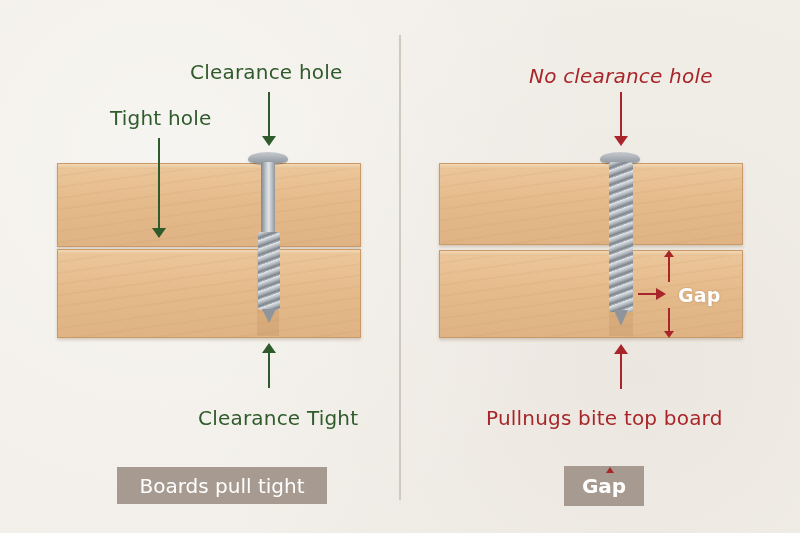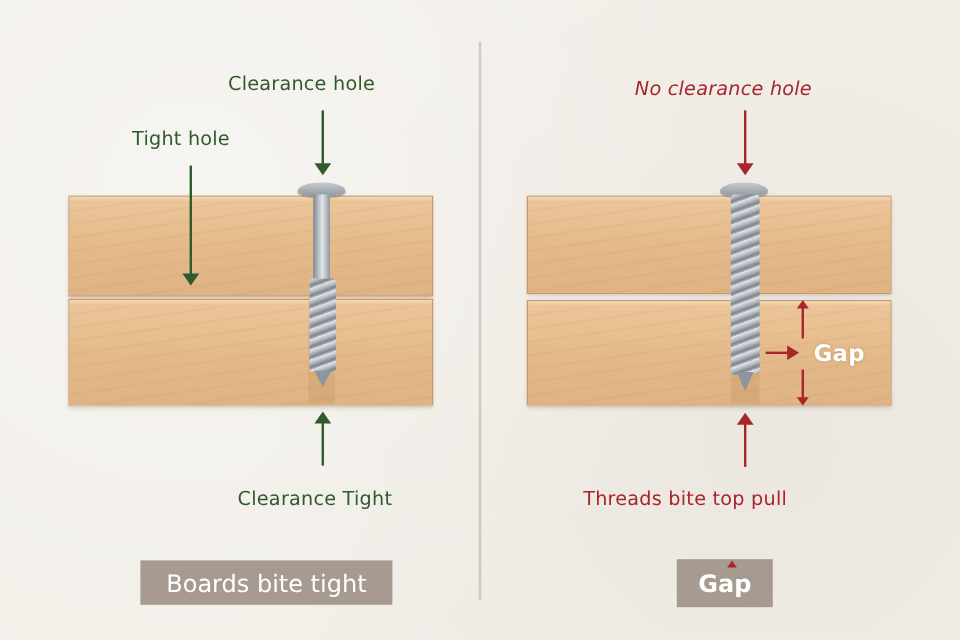--- a/index.html
+++ b/index.html
@@ -12,21 +12,21 @@
     position:absolute; inset:0;
     background:
       radial-gradient(circle at 20% 30%, rgba(255,255,255,0.35), transparent 60%),
       radial-gradient(circle at 80% 70%, rgba(220,214,204,0.3), transparent 60%);
   }
   .divider {
     position:absolute; left:399px; top:35px; width:2px; height:465px;
     background:#cfc9c0;
   }
   .label {
-    position:absolute; white-space:nowrap; font-size:16px; letter-spacing:0.2px;
+    position:absolute; white-space:nowrap; font-size:20px; letter-spacing:0.2px;
   }
   .green { color:#2f5a2b; }
   .red { color:#a8262a; }
 
   .board {
     position:absolute;
     background:
       repeating-linear-gradient(172deg, rgba(190,140,90,0.10) 0px, rgba(190,140,90,0.10) 2px, transparent 2px, transparent 11px),
       linear-gradient(180deg, #ecc79b 0%, #e5bb8c 45%, #dfb383 100%);
     border:1px solid #c99a67;
@@ -104,21 +104,21 @@
     <div class="screw-tip" style="left:262px; top:309px; border-left:7px solid transparent; border-right:7px solid transparent; border-top:14px solid #8e959c;"></div>
   </div>
 
   <div>
     <div class="arrow-head-up" style="left:262px; top:343px; border-left:7px solid transparent; border-right:7px solid transparent; border-bottom:10px solid #2f5a2b;"></div>
     <div class="arrow-line" style="left:268px; top:352px; height:36px; background:#2f5a2b;"></div>
   </div>
 
   <div class="label green" style="left:198px; top:406px;">Clearance Tight</div>
 
-  <div class="badge" style="left:117px; top:467px; width:210px; height:37px;">Boards bite tight</div>
+  <div class="badge" style="left:117px; top:467px; width:210px; height:37px;">Boards pull tight</div>
 </div>
 
 <div>
   <div class="label red" style="left:529px; top:64px;font-style:italic;">No clearance hole</div>
 
   <div>
     <div class="arrow-line" style="left:620px; top:92px; height:46px; background:#a8262a;"></div>
     <div class="arrow-head-down" style="left:614px; top:136px; border-left:7px solid transparent; border-right:7px solid transparent; border-top:10px solid #a8262a;"></div>
   </div>
 
@@ -146,21 +146,21 @@
     <div style="position:absolute; left:638px; top:293px; width:20px; height:2px; background:#a8262a;"></div>
     <div class="arrow-head-right" style="left:656px; top:288px; border-top:6px solid transparent; border-bottom:6px solid transparent; border-left:10px solid #a8262a;"></div>
   </div>
   <div class="label" style="left:678px; top:284px; color:#ffffff; font-weight:bold; font-size:19px; text-shadow:0 0 2px rgba(150,110,70,0.6);">Gap</div>
 
   <div>
     <div class="arrow-head-up" style="left:614px; top:344px; border-left:7px solid transparent; border-right:7px solid transparent; border-bottom:10px solid #a8262a;"></div>
     <div class="arrow-line" style="left:620px; top:353px; height:36px; background:#a8262a;"></div>
   </div>
 
-  <div class="label red" style="left:486px; top:406px;">Threads bite top pull</div>
+  <div class="label red" style="left:486px; top:406px;">Pullnugs bite top board</div>
 
   <div class="badge" style="left:564px; top:466px; width:80px; height:40px; font-weight:bold;">
     <span>Gap</span>
   </div>
   <div>
     <div class="arrow-head-up" style="left:606px; top:467px; border-left:4px solid transparent; border-right:4px solid transparent; border-bottom:6px solid #a8262a;"></div>
   </div>
 </div>
 
 </body></html>

